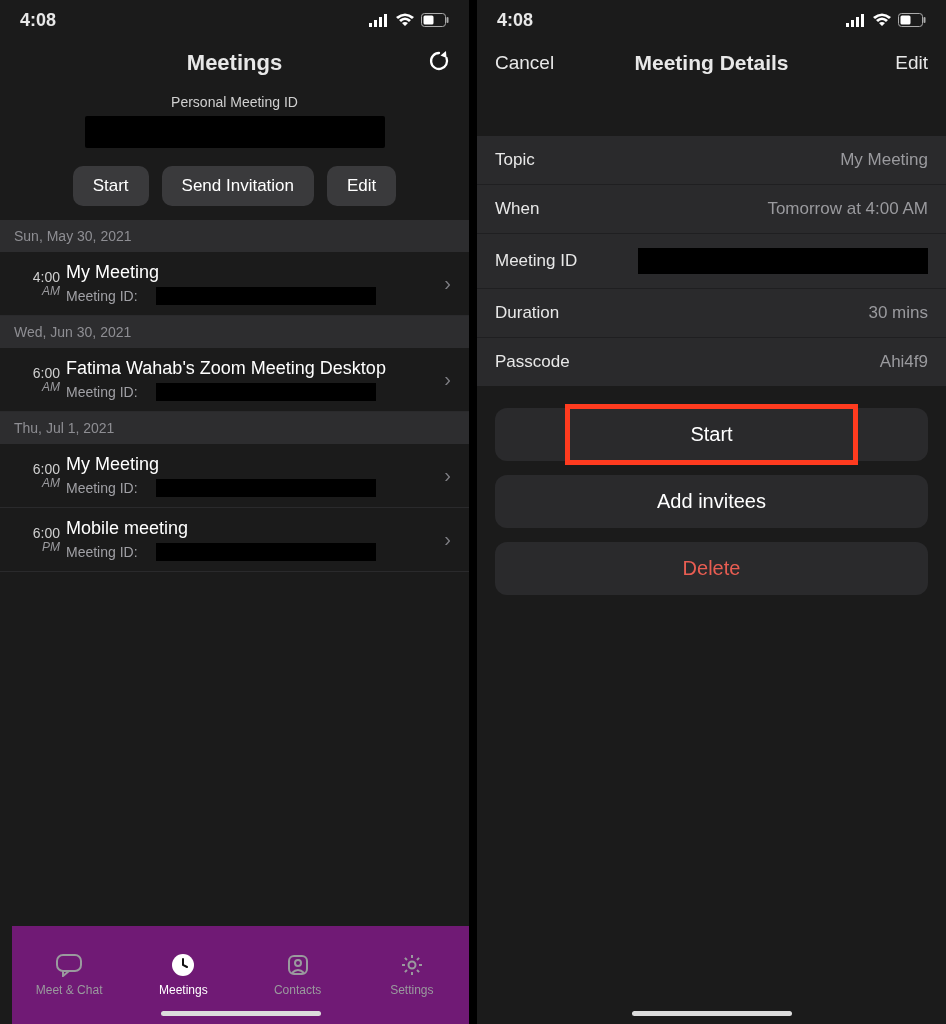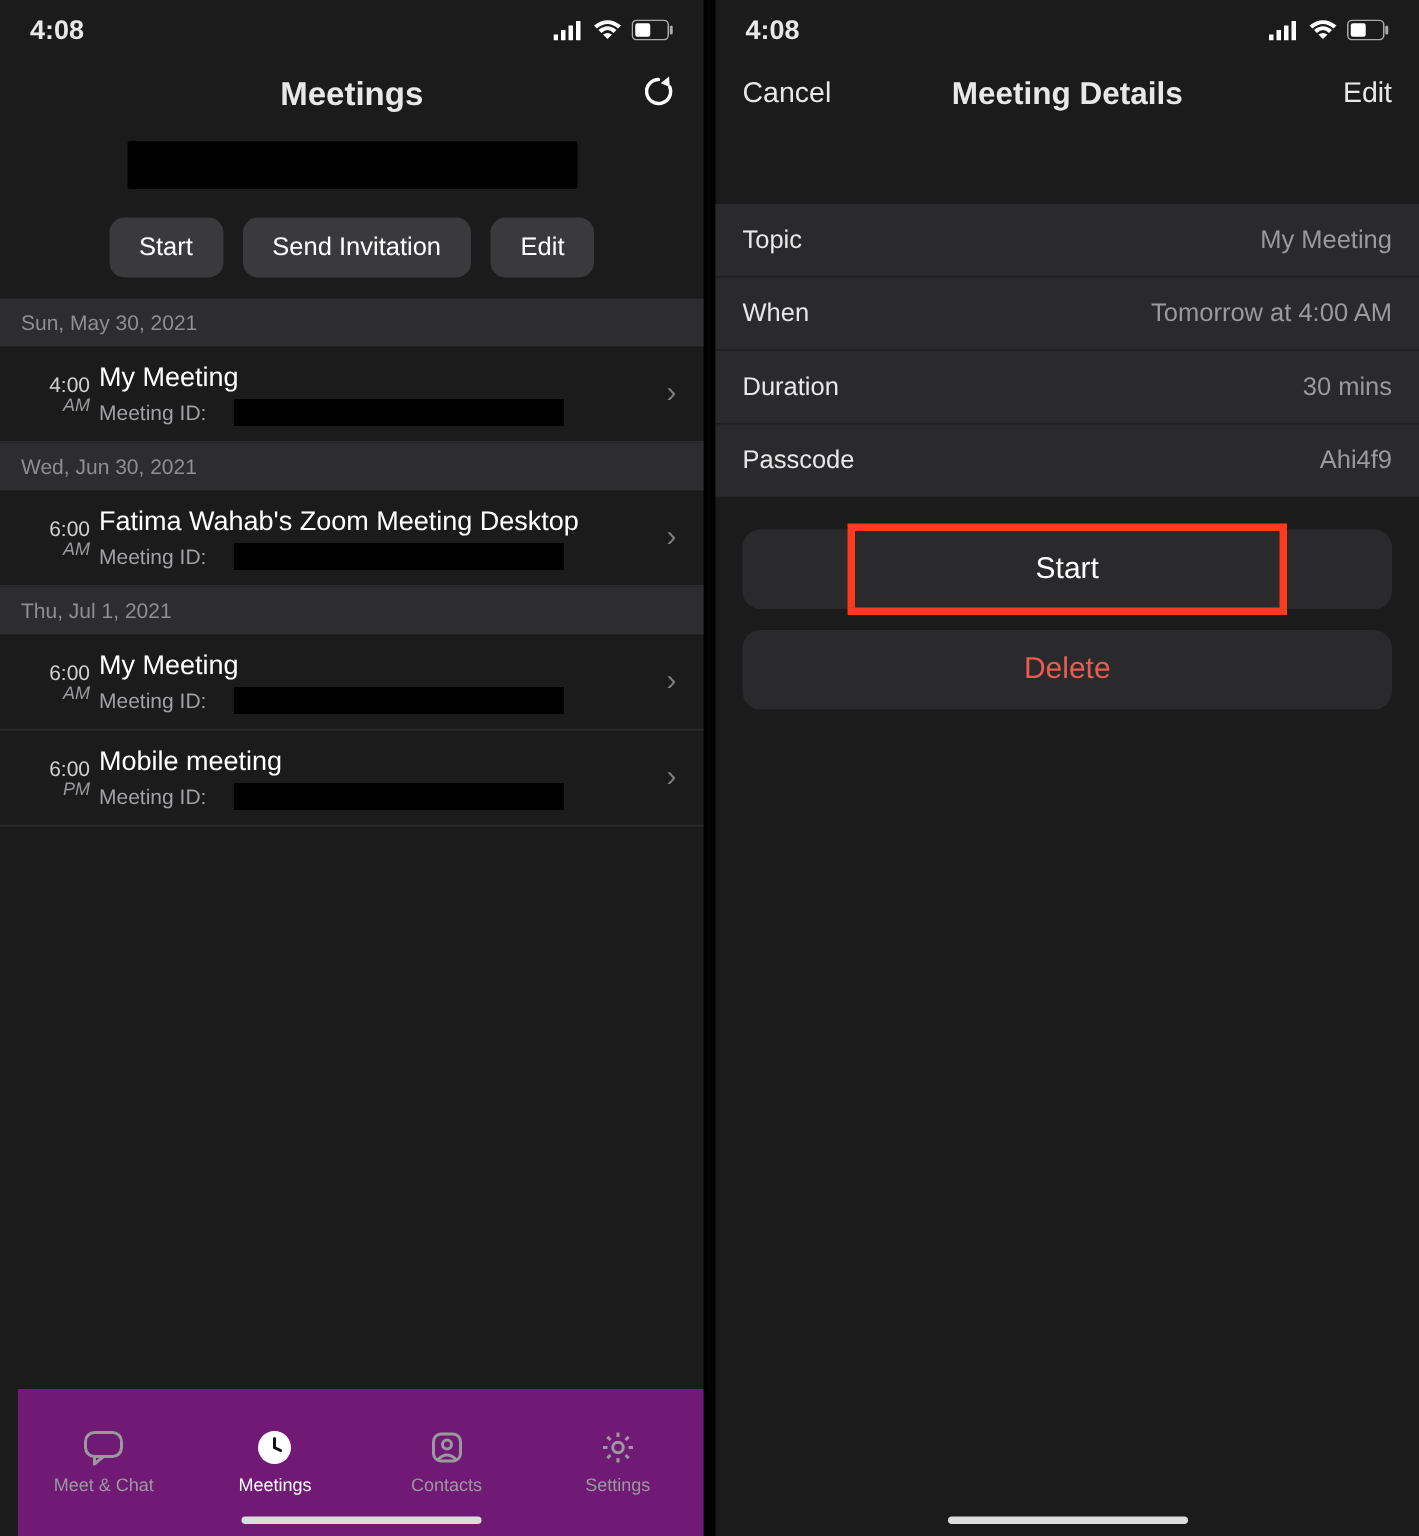--- a/index.html
+++ b/index.html
@@ -92,20 +92,21 @@
     <div class="title">Meetings</div>
     <div class="refresh">
       <svg width="24" height="24" viewBox="0 0 24 24">
             <path d="M12 4 a8 8 0 1 0 7.5 5" fill="none" stroke="#fff" stroke-width="2.3" stroke-linecap="round"></path>
             <path d="M19 2 L19.5 9 L13.5 6.5 Z" fill="#fff"></path>
           </svg>
     </div>
   </div>
 
   <div class="pmi">
+    <div class="pmi-label">Personal Meeting ID</div>
     <div class="redact"></div>
     <div class="btnrow">
       <div class="pill">Start</div>
       <div class="pill">Send Invitation</div>
       <div class="pill">Edit</div>
     </div>
   </div>
 
   <div class="section-hdr">Sun, May 30, 2021</div>
   <div class="row">
@@ -233,33 +234,38 @@
   <div class="details">
     <div class="drow">
       <span class="k">Topic</span>
       <span class="v">My Meeting</span>
     </div>
     <div class="drow">
       <span class="k">When</span>
       <span class="v">Tomorrow at 4:00 AM</span>
     </div>
     <div class="drow">
+      <span class="k">Meeting ID</span>
+      <span class="redact-v"></span>
+    </div>
+    <div class="drow">
       <span class="k">Duration</span>
       <span class="v">30 mins</span>
     </div>
     <div class="drow">
       <span class="k">Passcode</span>
       <span class="v">Ahi4f9</span>
     </div>
   </div>
 
   <div class="actions">
     <div class="actbtn">
       <span>Start</span>
       <div class="start-hl"></div>
     </div>
+    <div class="actbtn">Add invitees</div>
     <div class="actbtn del">Delete</div>
   </div>
 
   <div class="homebar"></div>
 </div>
 
 </div>
 
 </body></html>

